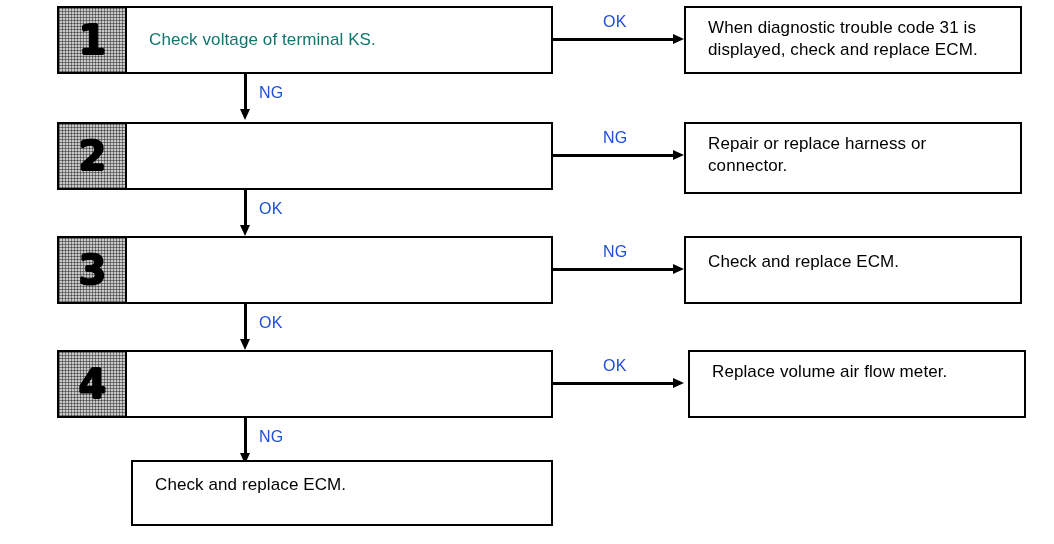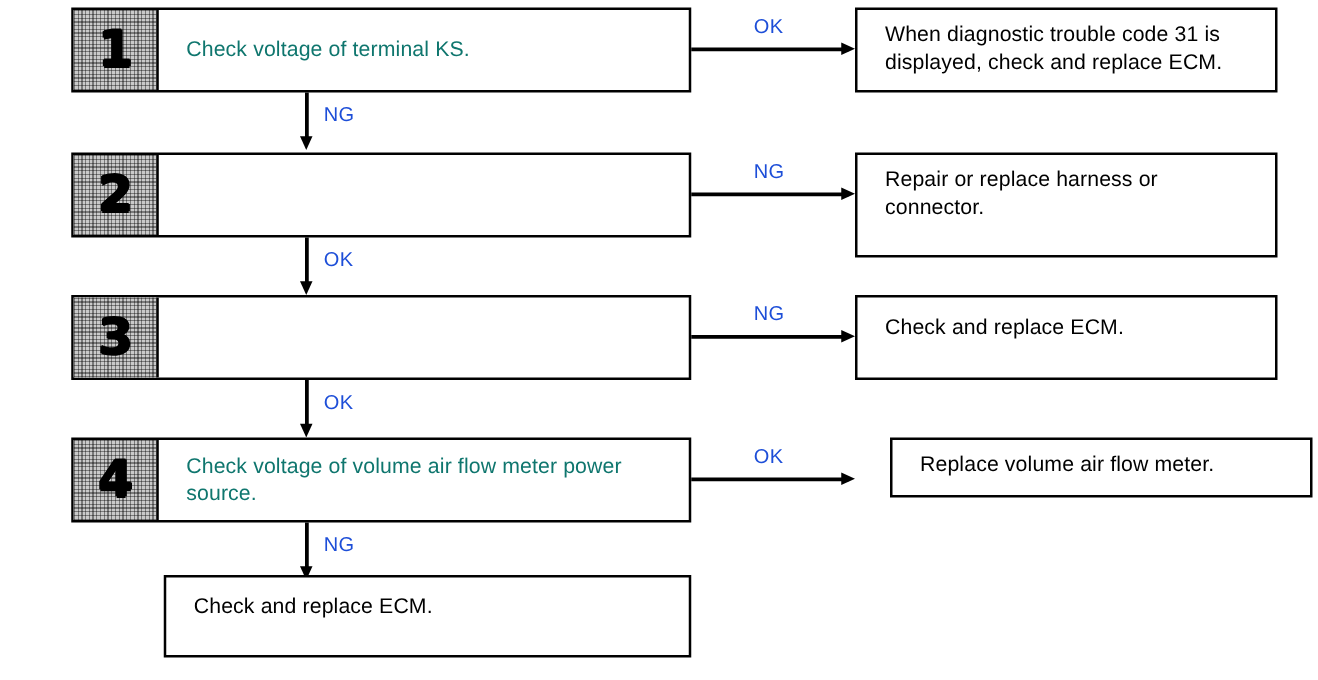--- a/index.html
+++ b/index.html
@@ -140,21 +140,21 @@
   <div class="step-box" style="left:57px; top:122px; width:496px; height:68px;">
     <div class="step-badge">
       <span class="num">2</span>
     </div>
   </div>
 
   <div class="h-line" style="left:553px; top:154px; width:126px;"></div>
   <div class="h-arrow" style="left:673px; top:149.5px;"></div>
   <div class="edge-label" style="left:603px; top:129px;">NG</div>
 
-  <div class="plain-box top-align" style="left:684px; top:122px; width:338px; height:84px;">Repair or replace harness or connector.</div>
+  <div class="plain-box top-align" style="left:684px; top:122px; width:338px; height:72px;">Repair or replace harness or connector.</div>
 
   <div class="v-line" style="left:244px; top:190px; height:37px;"></div>
   <div class="v-arrow" style="left:239.8px; top:225px;"></div>
   <div class="edge-label" style="left:259px; top:200px;">OK</div>
 
   <div class="step-box" style="left:57px; top:236px; width:496px; height:68px;">
     <div class="step-badge">
       <span class="num">3</span>
     </div>
   </div>
@@ -166,28 +166,27 @@
   <div class="plain-box" style="left:684px; top:236px; width:338px; height:68px;">Check and replace ECM.</div>
 
   <div class="v-line" style="left:244px; top:304px; height:37px;"></div>
   <div class="v-arrow" style="left:239.8px; top:339px;"></div>
   <div class="edge-label" style="left:259px; top:314px;">OK</div>
 
   <div class="step-box" style="left:57px; top:350px; width:496px; height:68px;">
     <div class="step-badge">
       <span class="num">4</span>
     </div>
-    <div class="step-text">Check voltage of volume air flow meter power source.</div>
   </div>
 
   <div class="h-line" style="left:553px; top:382px; width:126px;"></div>
   <div class="h-arrow" style="left:673px; top:377.5px;"></div>
   <div class="edge-label" style="left:603px; top:357px;">OK</div>
 
-  <div class="plain-box top-align" style="left:712px; top:350px; width:338px; height:48px;">Replace volume air flow meter.</div>
+  <div class="plain-box top-align" style="left:688px; top:350px; width:338px; height:68px;">Replace volume air flow meter.</div>
 
   <div class="v-line" style="left:244px; top:418px; height:37px;"></div>
   <div class="v-arrow" style="left:239.8px; top:453px;"></div>
   <div class="edge-label" style="left:259px; top:428px;">NG</div>
 
   <div class="plain-box" style="left:131px; top:460px; width:422px; height:66px;">Check and replace ECM.</div>
 
 </div>
 
 </body></html>

